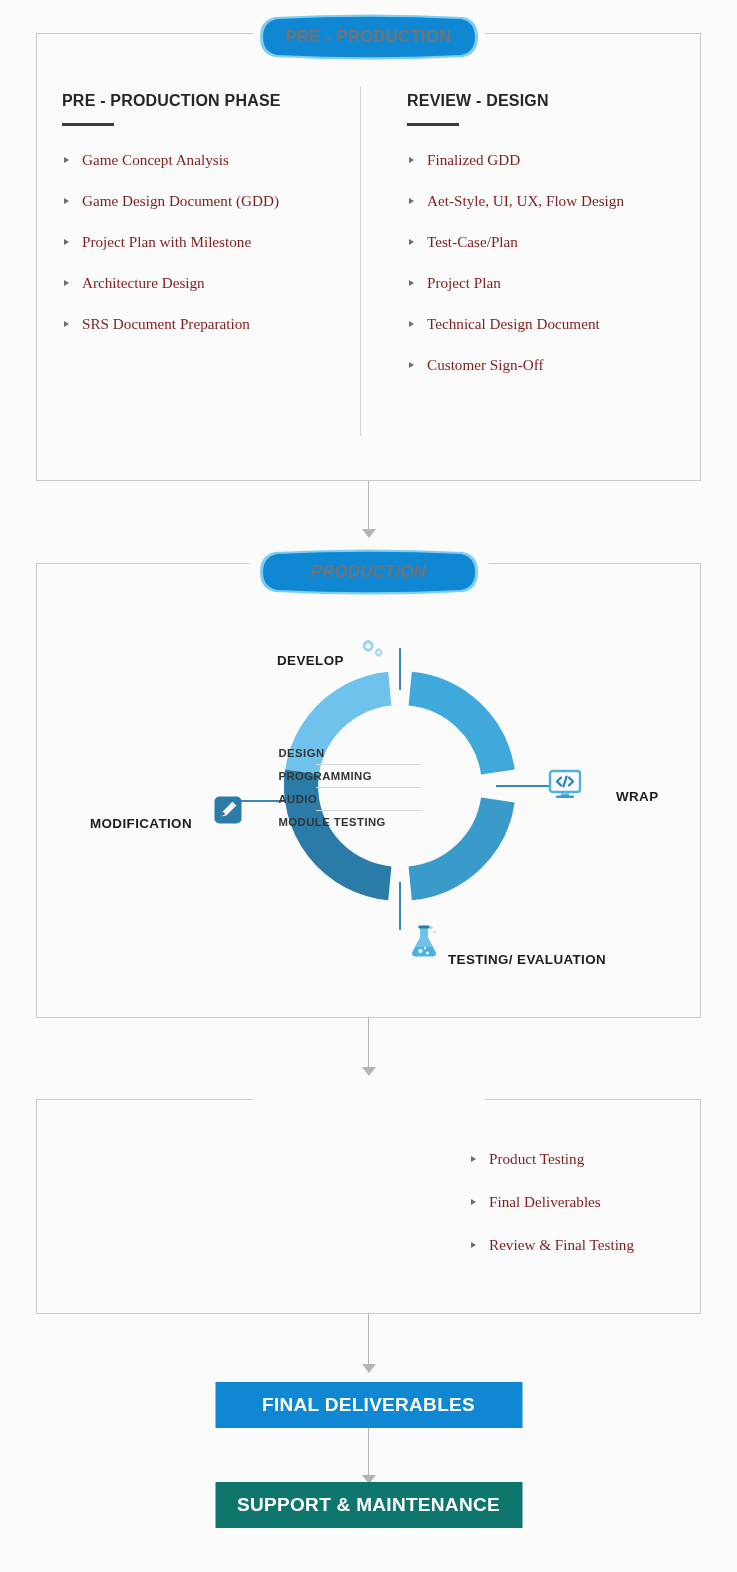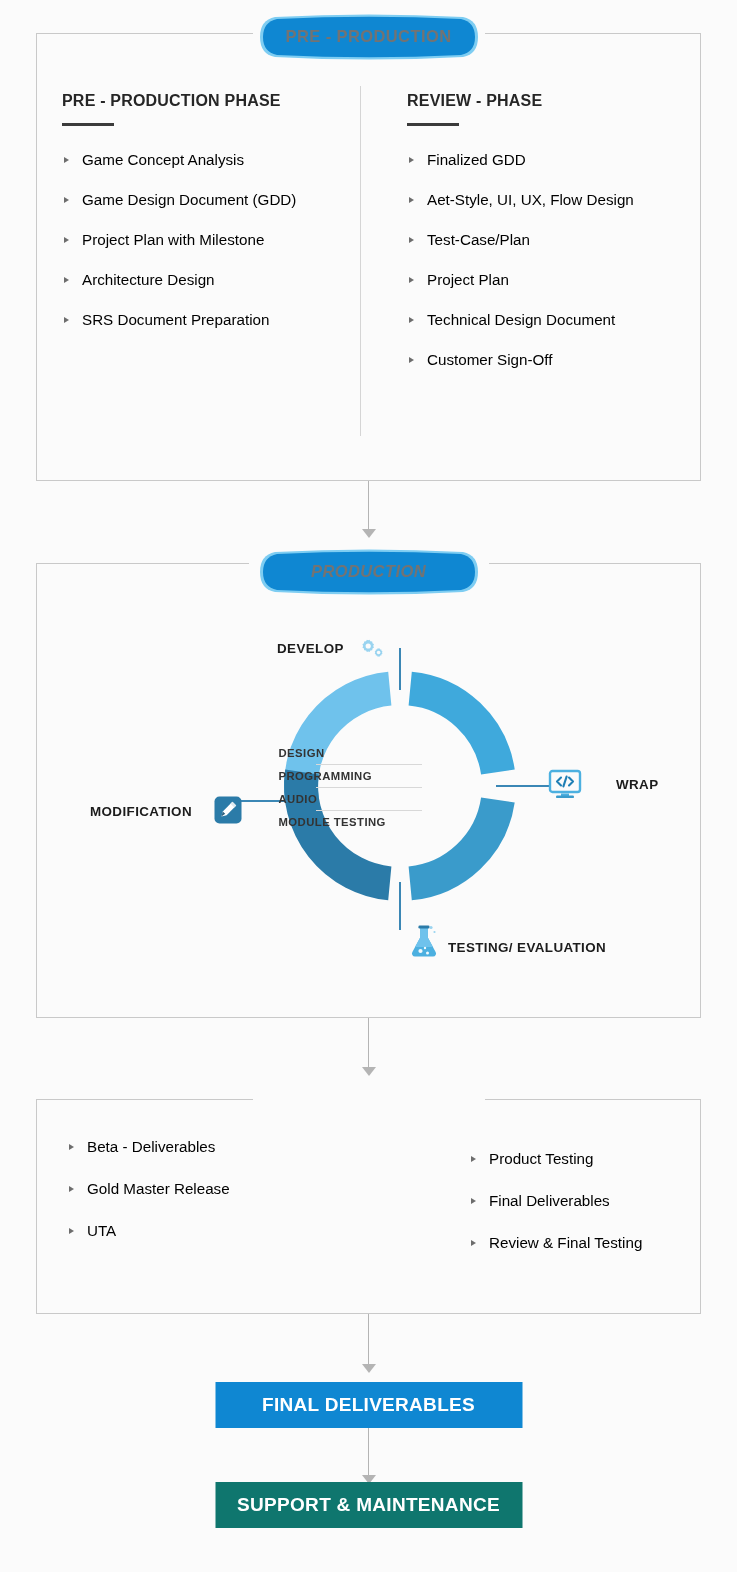--- a/index.html
+++ b/index.html
@@ -71,23 +71,24 @@
     background: #3b3b3b;
     margin-top: 13px;
   }
 
   
   .blist { list-style: none; margin-top: 25px; }
   .blist li {
     position: relative;
     padding-left: 20px;
     font-size: 15.2px;
-    color: #000000;
+    color: #7f1d1d;
     margin-bottom: 23px;
     white-space: nowrap;
+    font-family: Liberation Serif, serif;
   }
   .blist li:before {
     content: "";
     position: absolute;
     left: 2px;
     top: 6px;
     border-left: 5px solid #6d6d6d;
     border-top: 3.5px solid transparent;
     border-bottom: 3.5px solid transparent;
   }
@@ -137,20 +138,21 @@
   .wc-sep { height: 1px; background: #d8d8d8; width: 106px; margin: 0 auto; }
 
   .node-label {
     position: absolute;
     font-size: 13.4px;
     font-weight: bold;
     color: #1c1c1c;
     letter-spacing: .4px;
     white-space: nowrap;
     z-index: 4;
+    margin-top: 12px;
   }
   .node-icon { position: absolute; z-index: 4; }
   .conn { position: absolute; background: #3b87b5; z-index: 2; }
 
   
   .solidbox {
     position: absolute;
     left: 50%;
     transform: translateX(-50%);
     height: 46px;
@@ -180,21 +182,21 @@
         <li>Game Design Document (GDD)</li>
         <li>Project Plan with Milestone</li>
         <li>Architecture Design</li>
         <li>SRS Document Preparation</li>
       </ul>
     </div>
 
     <div class="vdivider" style="left:323px; top:52px; height:350px;"></div>
 
     <div style="position:absolute; left:370px; top:58px;">
-      <div class="col-head">REVIEW - PHASE</div>
+      <div class="col-head">REVIEW - DESIGN</div>
       <div class="col-rule"></div>
       <ul class="blist">
         <li>Finalized GDD</li>
         <li>Aet-Style, UI, UX, Flow Design</li>
         <li>Test-Case/Plan</li>
         <li>Project Plan</li>
         <li>Technical Design Document</li>
         <li>Customer Sign-Off</li>
       </ul>
     </div>
@@ -301,25 +303,20 @@
   </div>
 
   <div class="arrow" style="top:1018px;">
     <div class="stem" style="height:49px;"></div>
     <div class="head"></div>
   </div>
 
   <div class="panel" style="left:36px; top:1099px; width:665px; height:215px;">
     <div class="panel-top-mask" style="left:50%; transform:translateX(-50%); width:232px;"></div>
 
-    <ul class="blist wide" style="position:absolute; left:30px; top:38px; margin-top:0;">
-      <li>Beta - Deliverables</li>
-      <li>Gold Master Release</li>
-      <li>UTA</li>
-    </ul>
 
     <ul class="blist wide" style="position:absolute; left:432px; top:38px; margin-top:12px;">
       <li>Product Testing</li>
       <li>Final Deliverables</li>
       <li>Review &amp; Final Testing</li>
     </ul>
   </div>
 
 
   <div class="arrow" style="top:1314px;">

